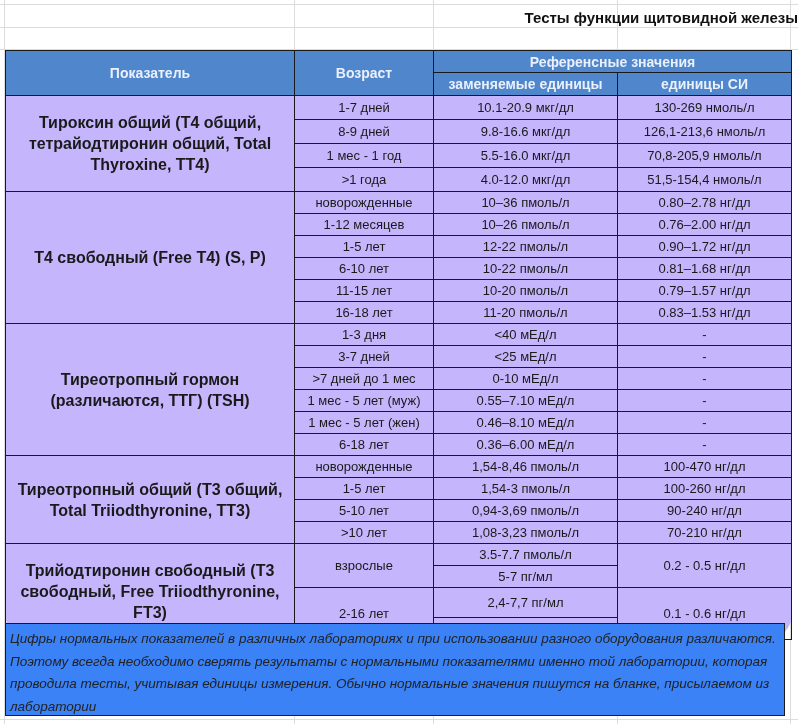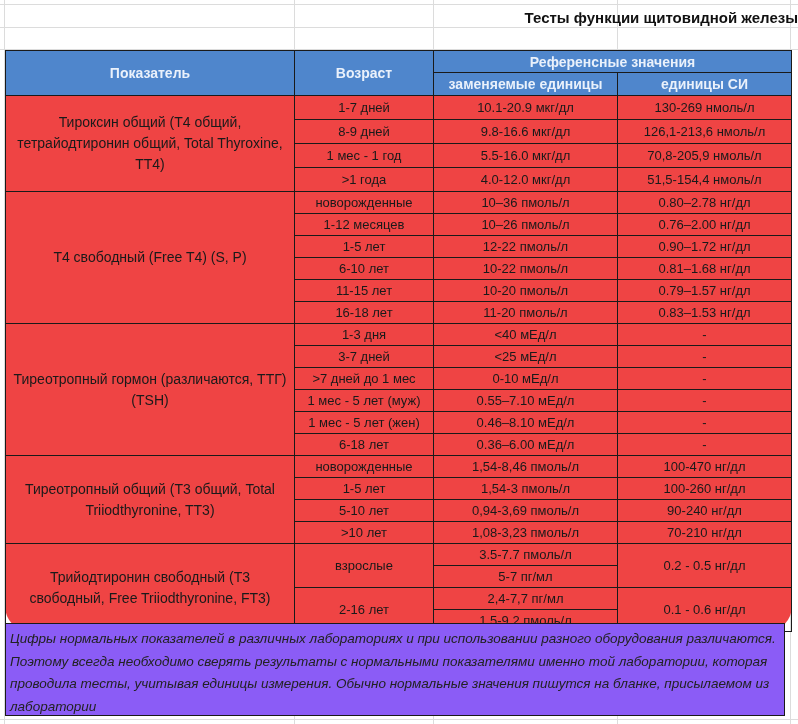--- a/index.html
+++ b/index.html
@@ -15,44 +15,44 @@
   .title {
     position: absolute; left: 0; top: 6px; width: 798px; height: 24px;
     text-align: right; font-weight: bold; font-size: 15px; line-height: 24px;
     color: #111;
   }
 
   table.main {
     position: absolute; left: 5px; top: 50px;
     border-collapse: collapse; table-layout: fixed;
     width: 786px;
-    background: #ef4444;
+    background: #c4b5fd;
     border-radius: 26px;
   }
   table.main td, table.main th {
     border: 1px solid #1a1a1a;
     text-align: center; vertical-align: middle;
     font-size: 13px; padding: 0 2px;
     white-space: nowrap; overflow: hidden;
   }
   table.main th {
     background: #4f86cc; color: #eaf1fb; font-weight: bold; font-size: 14px;
   }
   table.main td.name {
-    white-space: normal; line-height: 21px; font-size: 14px; padding: 16px 6px;
+    white-space: normal; line-height: 21px; font-size: 16px; padding: 16px 6px; font-weight: bold;
   }
   tr.h1 { height: 22px; }
   tr.h2 { height: 23px; }
   tr.r { height: 22px; }
   tr.r4 td { height: 21px; }
   tr.sub td { height: 21px; }
 
   .note {
     position: absolute; left: 5px; top: 623px; width: 780px; height: 93px;
-    border: 1.5px solid #1a1a1a; background: #8b5cf6;
+    border: 1.5px solid #1a1a1a; background: #3b82f6;
     font-style: italic; font-size: 13.5px; line-height: 22.5px;
     padding: 4px 0 0 4px; box-sizing: border-box; color: #222;
   }
 </style>
 </head>
 <body>
 
 <div>
   <div class="gl-v" style="left:4px"></div>
   <div class="gl-v" style="left:294px"></div>

